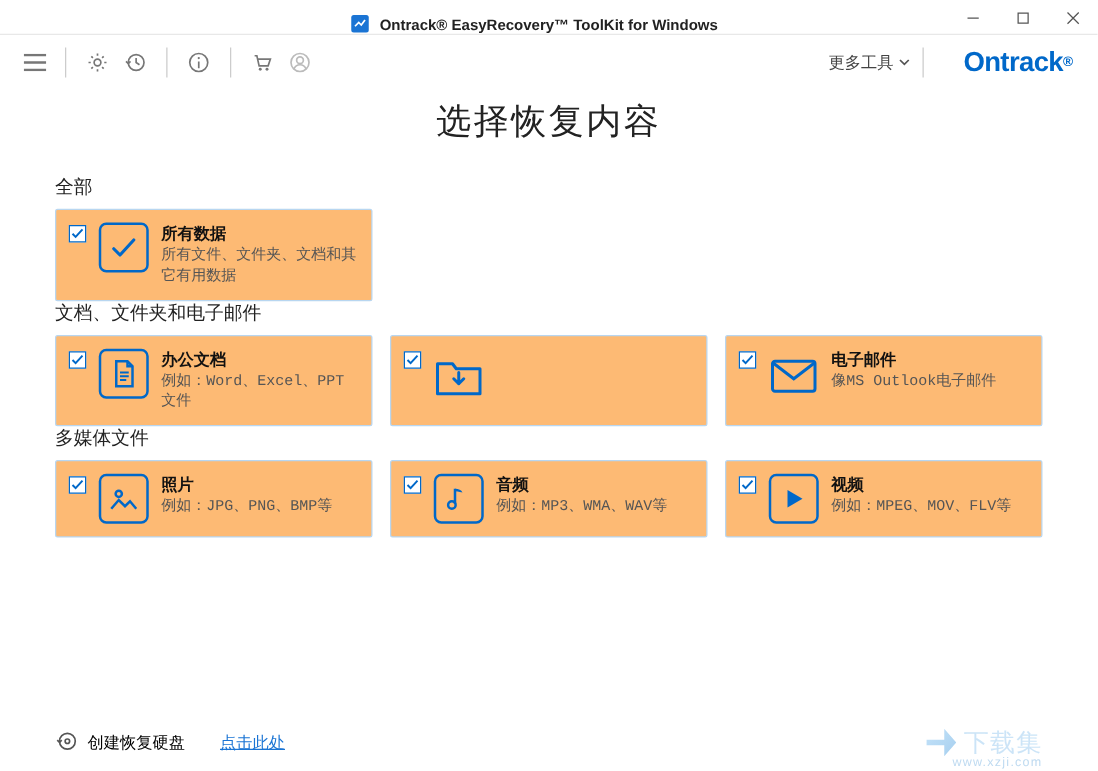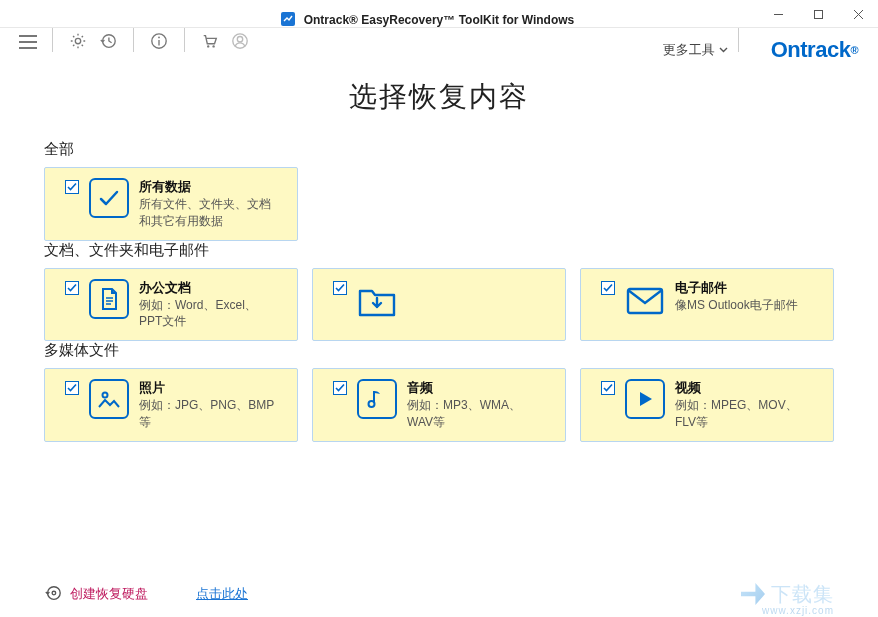--- a/index.html
+++ b/index.html
@@ -46,20 +46,21 @@
   justify-content: center;
   color: #666;
   cursor: pointer;
 }
 .win-btn svg { width: 11px; height: 11px; }
 
 
 .toolbar {
   height: 44px;
   display: flex;
+  align-items: center;
   padding: 0 14px 0 14px;
   gap: 0;
 }
 .tmenu {
   width: 28px; height: 28px;
   display: flex; align-items: center; justify-content: center;
   cursor: pointer;
   color: #777;
 }
 .tdiv {
@@ -109,28 +110,29 @@
   margin-bottom: 8px;
 }
 .section-label.first { margin-top: 0; }
 
 .row {
   display: flex;
   gap: 14px;
 }
 .card {
   flex: 1;
-  background: #fef9c3;
+  background: #fdba74;
   border: 1px solid #b8d6f0;
   border-radius: 2px;
-  padding: 10px 20px;
+  padding: 10px 10px;
   display: flex;
   align-items: flex-start;
   gap: 10px;
   min-height: 58px;
+  font-family: Liberation Mono, monospace;
 }
 .card.narrow { max-width: 254px; }
 .card .chk {
   flex: 0 0 14px;
   width: 14px; height: 14px;
   border: 1px solid #0068c9;
   background: #fff;
   display: flex;
   align-items: center; justify-content: center;
   margin-top: 2px;
@@ -173,26 +175,26 @@
   left: 0; right: 0;
   height: 46px;
   display: flex;
   align-items: center;
   padding: 0 44px;
   background: #fff;
 }
 .footer .disk {
   display: flex; align-items: center; gap: 8px;
   font-size: 13px;
-  color: #be185d;
+  color: #000000;
 }
 .footer .link {
   color: #1a74d4;
   text-decoration: underline;
-  margin-left: 48px;
+  margin-left: 28px;
   cursor: pointer;
   font-size: 13px;
 }
 .footer-spacer { flex: 1; }
 .watermark {
   font-size: 20px;
   color: #c7e2f7;
   letter-spacing: 1px;
   opacity: 0.9;
   position: relative;

